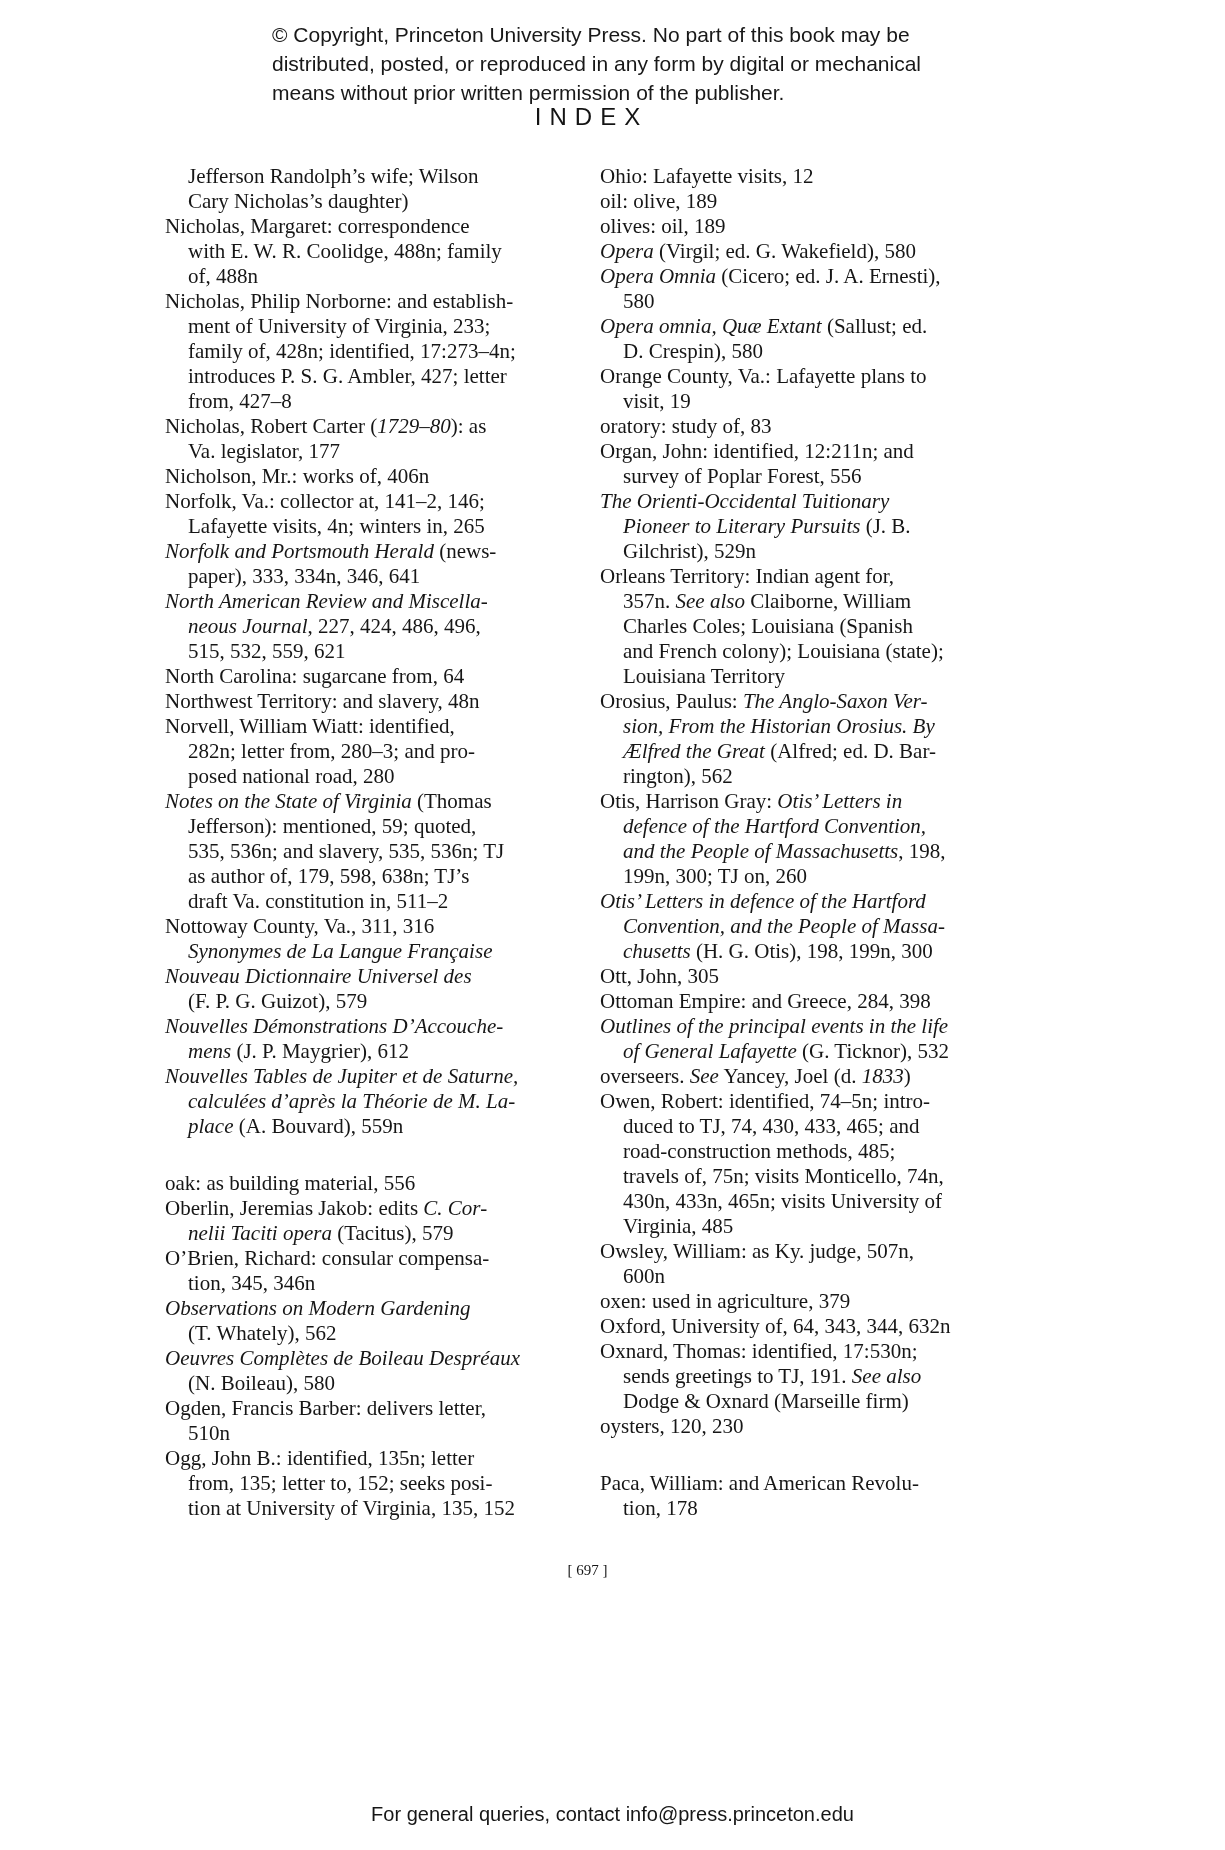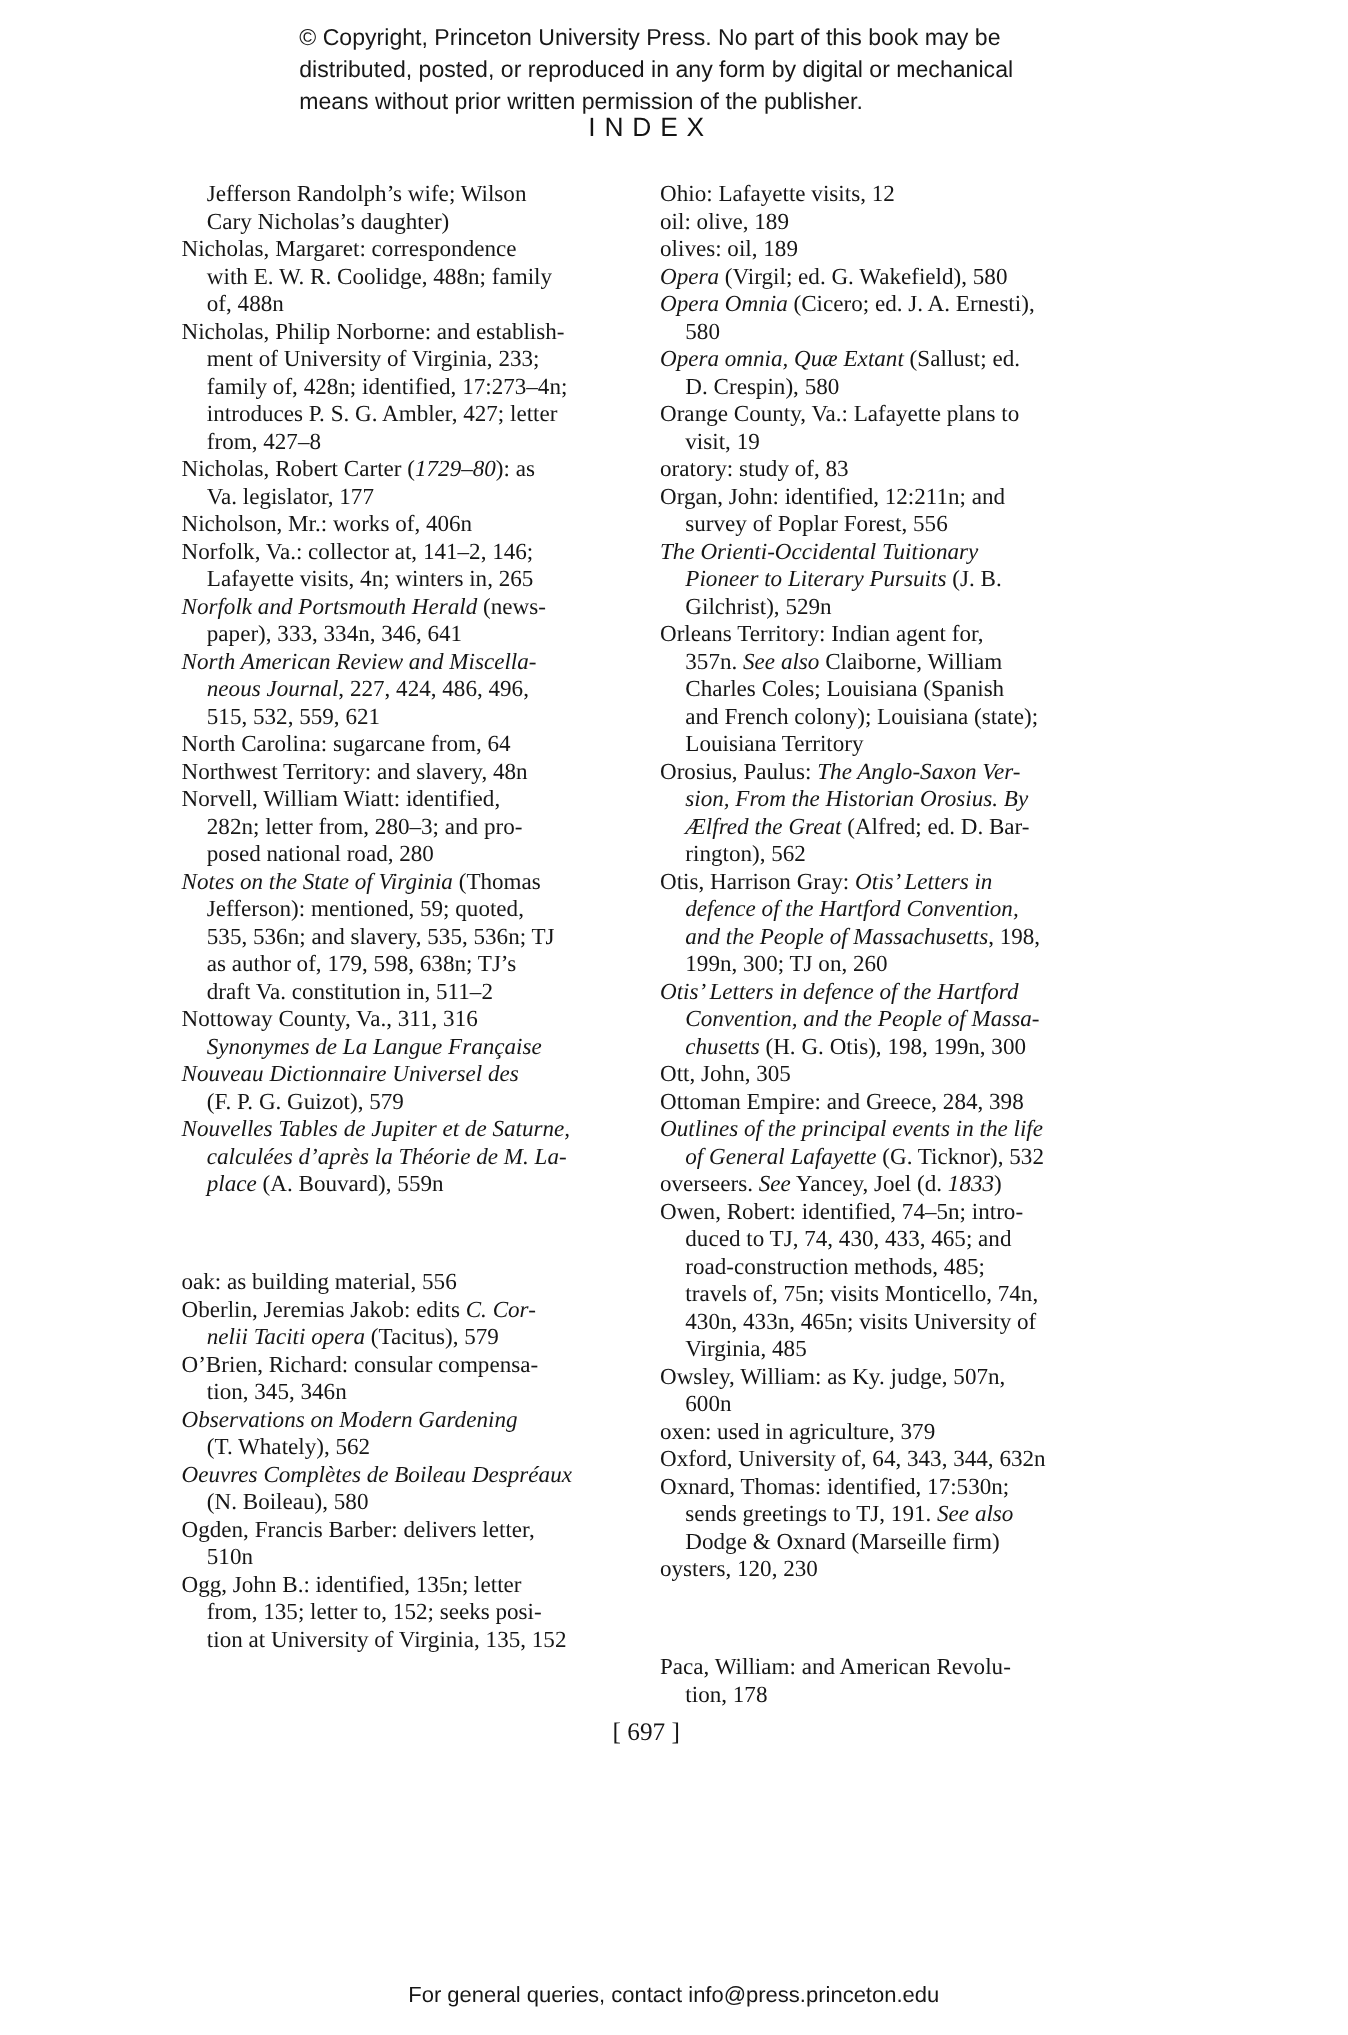--- a/index.html
+++ b/index.html
@@ -30,28 +30,28 @@
 
   .col {
     position: absolute; top: 164px;
     font-size: 21px; line-height: 25px;
     color: #161616;
   }
   .col-left  { left: 165px; width: 425px; }
   .col-right { left: 600px; width: 425px; }
 
   .entry { margin: 0; }
-  .entry.gap { margin-top: 64px; }
+  .entry.gap { margin-top: 32px; }
   .entry .line { white-space: pre; }
   .entry .line.wrap { padding-left: 23px; }
   .it { font-style: italic; }
 
   .pageno {
     position: absolute; top: 1562px; left: 165px; width: 845px;
-    text-align: center; font-size: 23px; color: #161616;
+    text-align: center; font-size: 15px; color: #161616;
   }
 
   .footer {
     position: absolute; top: 1803px; left: 0; width: 1225px;
     text-align: center;
     font-family: "Liberation Sans", sans-serif;
     font-size: 20px; color: #161616;
   }
 </style>
 </head>
@@ -122,20 +122,24 @@
         <div class="line wrap"><span>as author of, 179, 598, 638n; TJ’s</span></div>
         <div class="line wrap"><span>draft Va. constitution in, 511–2</span></div>
       </div>
       <div class="entry">
         <div class="line first"><span>Nottoway County, Va., 311, 316</span></div>
       </div>
       <div class="entry">
         <div class="line wrap"><span class="it">Synonymes de La Langue Française</span></div>
         <div class="line first"><span class="it">Nouveau Dictionnaire Universel des</span></div>
         <div class="line wrap"><span>(F. P. G. Guizot), 579</span></div>
+      </div>
+      <div class="entry">
+        <div class="line first"><span class="it">Nouvelles Démonstrations D’Accouche-</span></div>
+        <div class="line wrap"><span class="it">mens</span><span> (J. P. Maygrier), 612</span></div>
       </div>
       <div class="entry">
         <div class="line first"><span class="it">Nouvelles Tables de Jupiter et de Saturne,</span></div>
         <div class="line wrap"><span class="it">calculées d’après la Théorie de M. La-</span></div>
         <div class="line wrap"><span class="it">place</span><span> (A. Bouvard), 559n</span></div>
       </div>
       <div class="entry gap">
         <div class="line first"><span>oak: as building material, 556</span></div>
       </div>
       <div class="entry">

